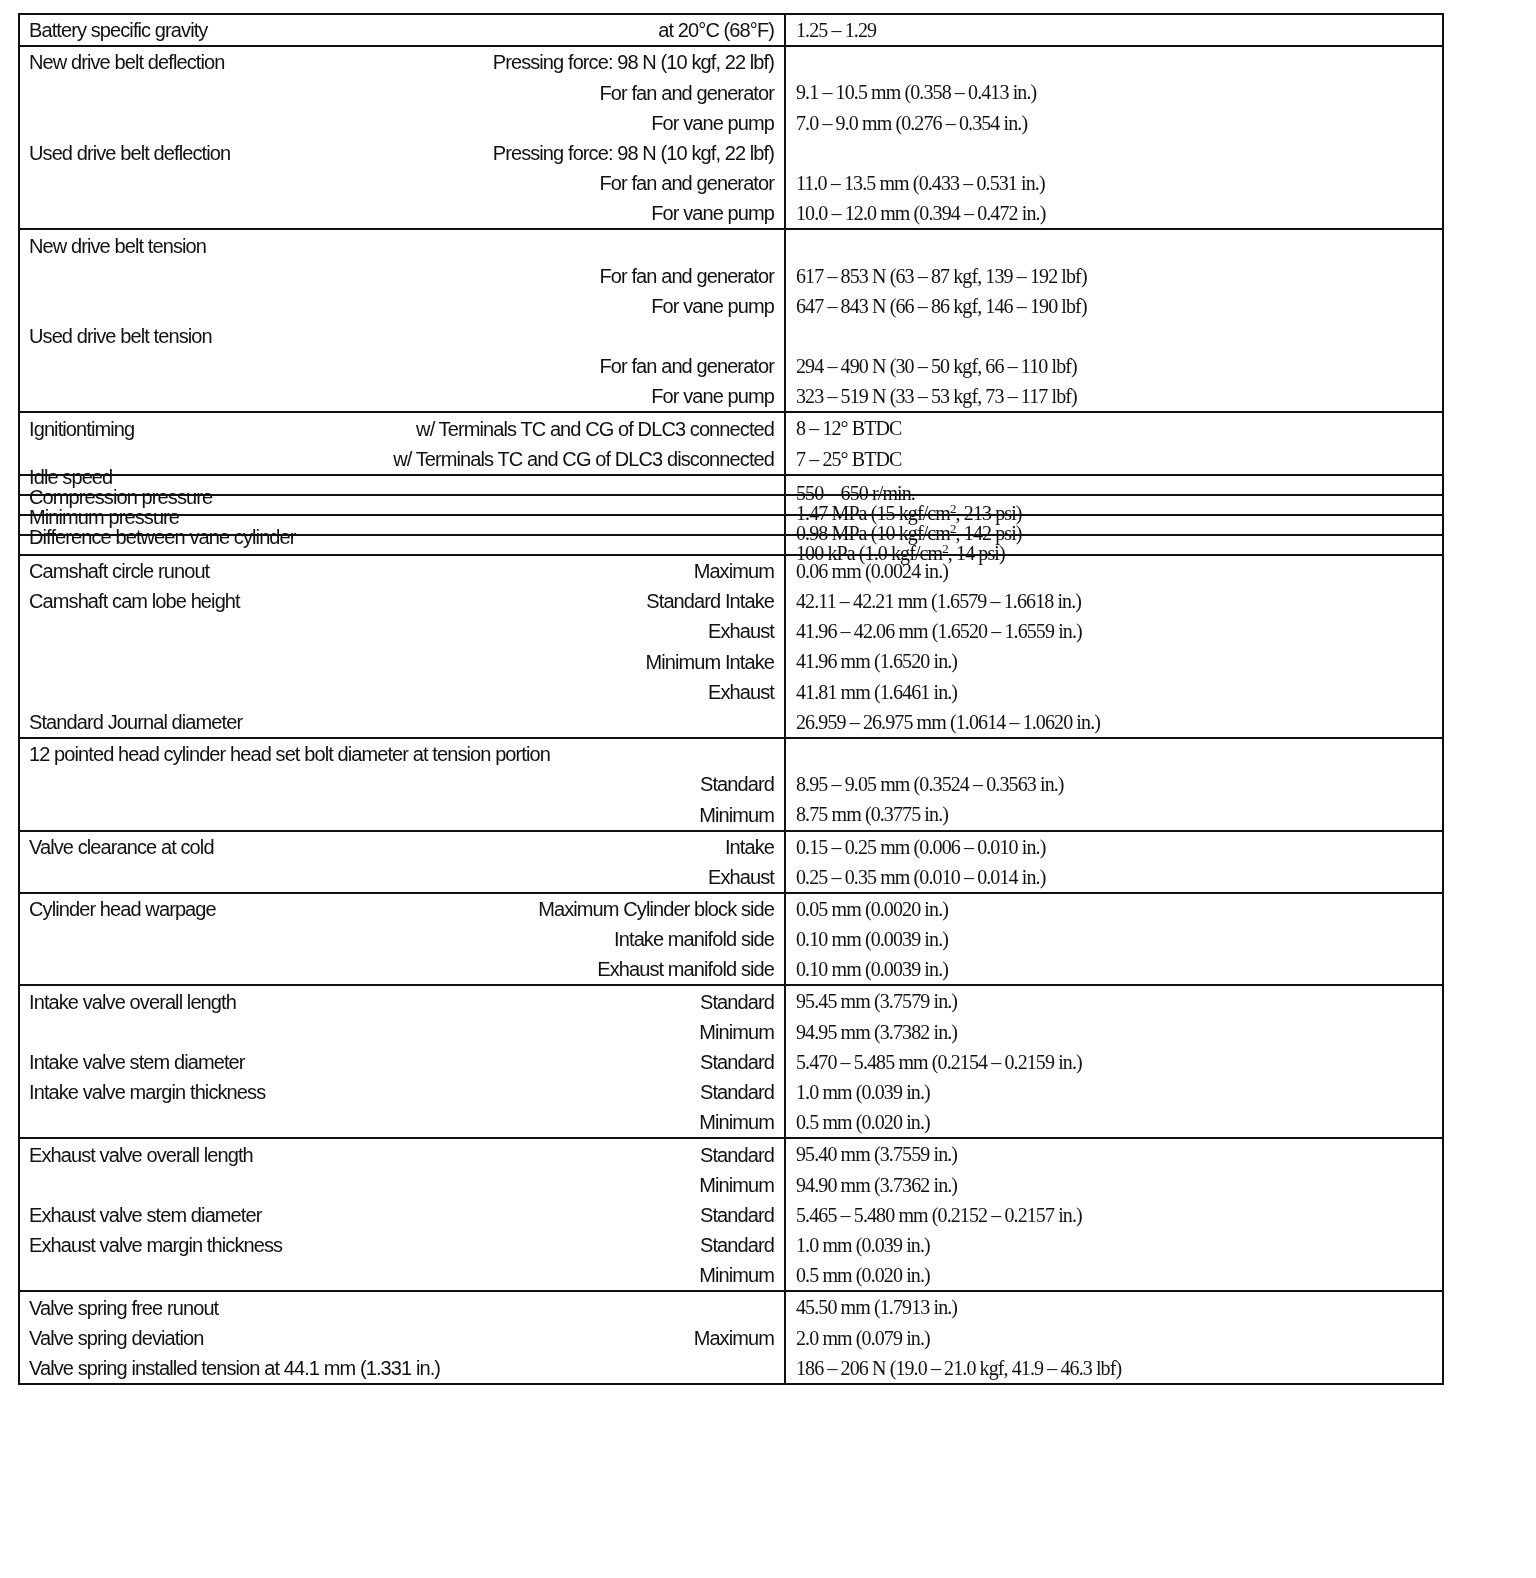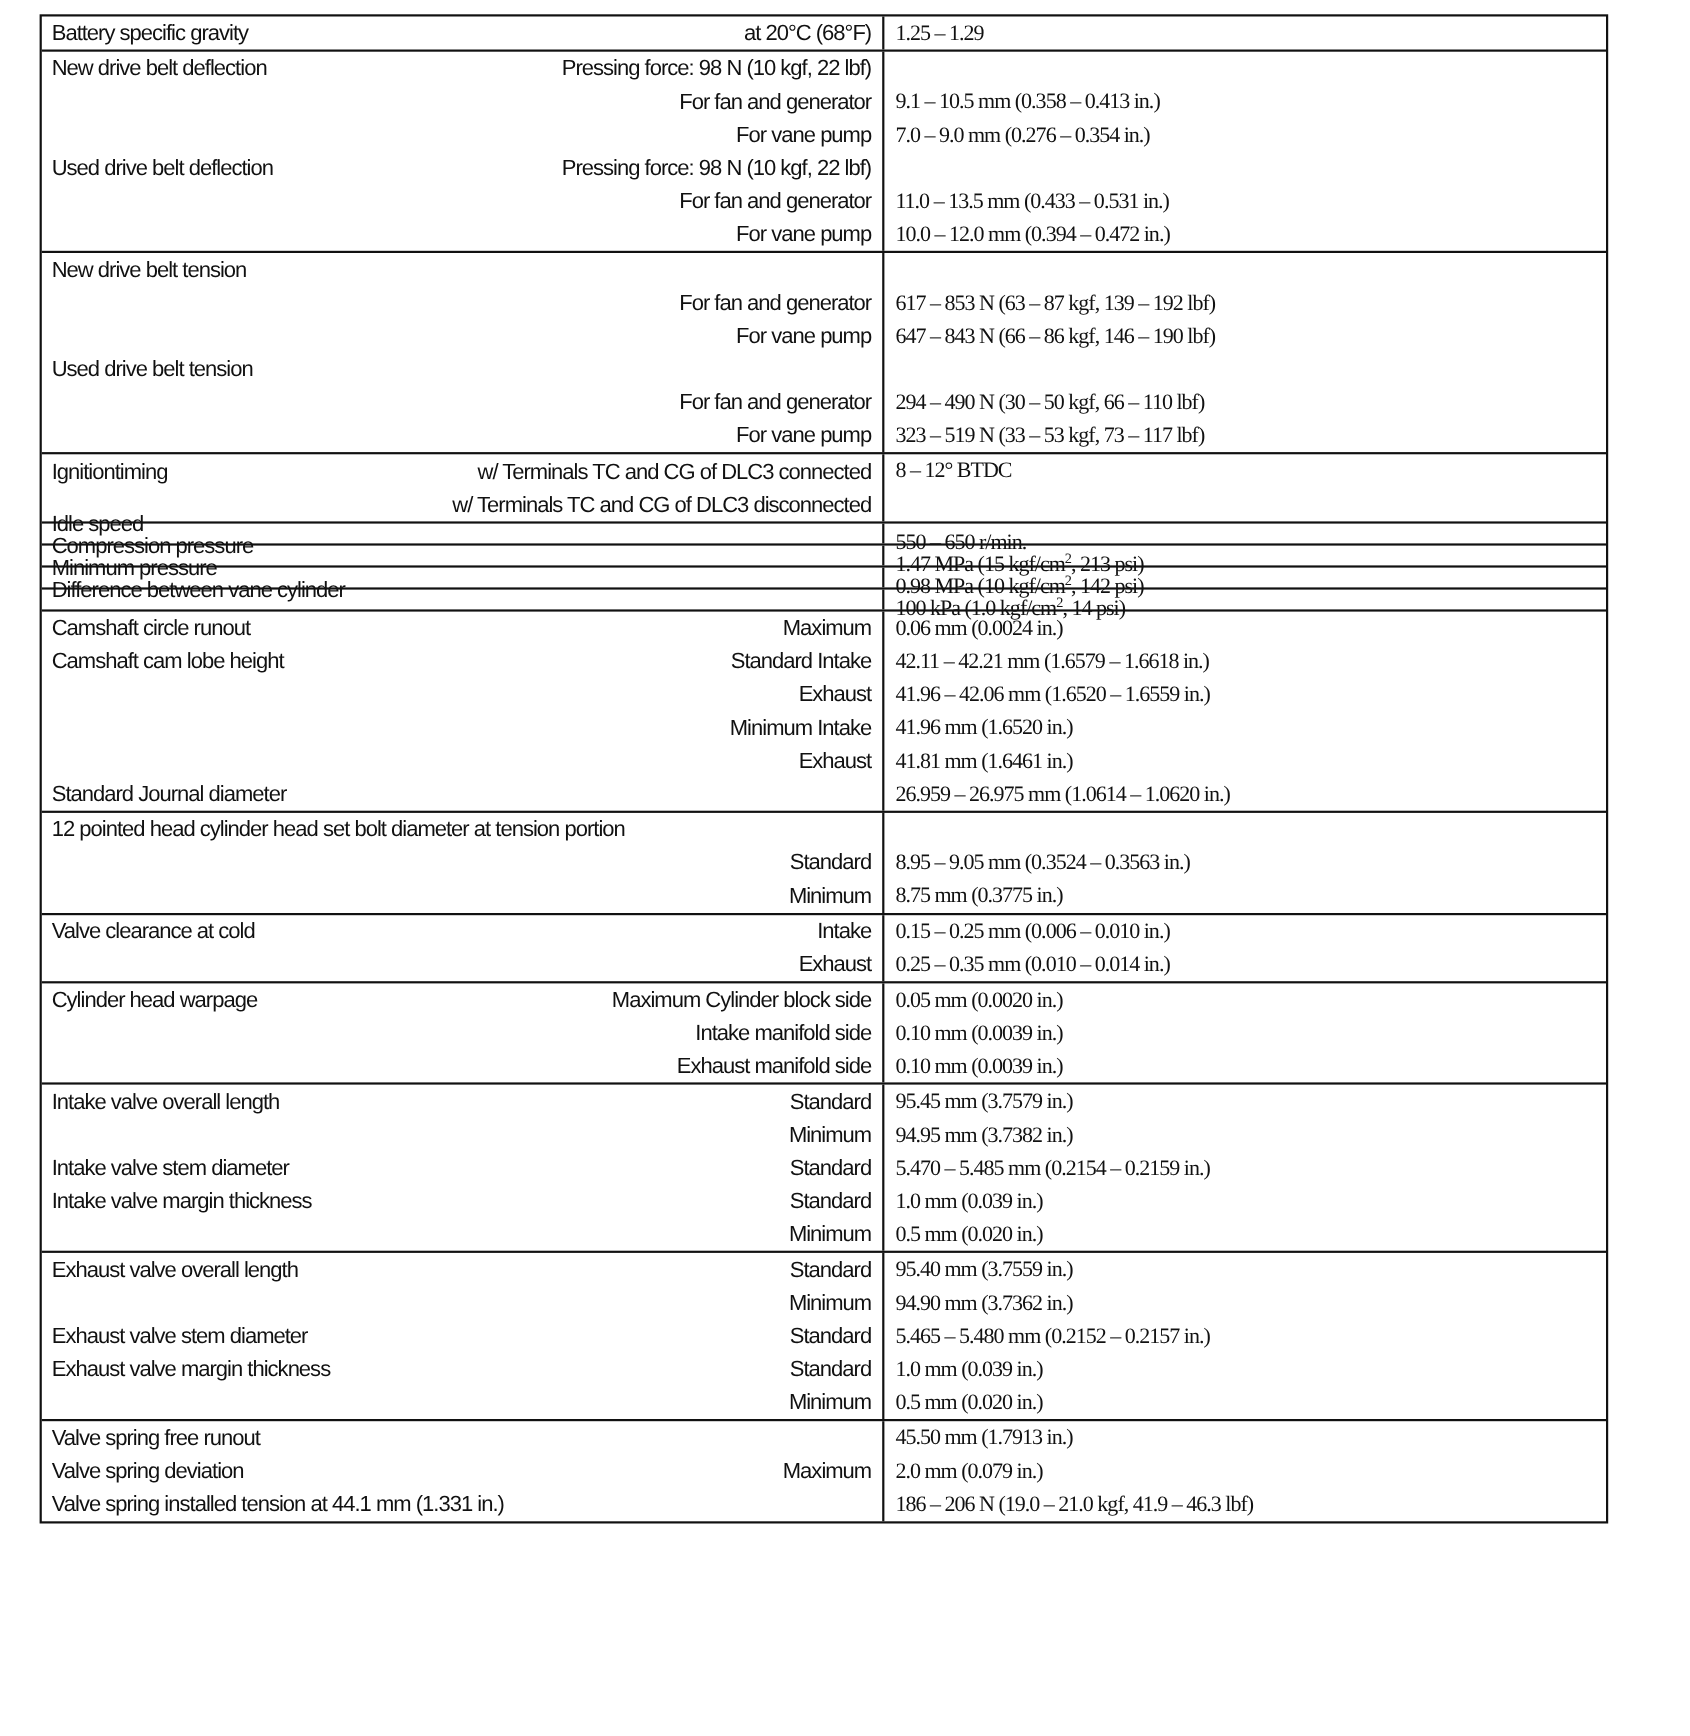--- a/index.html
+++ b/index.html
@@ -1,18 +1,18 @@
 <!DOCTYPE html>
 <html><head>
   <meta charset="utf-8">
   <style>
     html, body { margin: 0; padding: 0; background: #ffffff; }
     body { width: 1536px; height: 1578px; position: relative; overflow: hidden;
            font-family: "Liberation Sans", "DejaVu Sans", sans-serif; color: #111; }
-    .spec-table { position: absolute; left: 36px; top: 13px; width: 1426px;
+    .spec-table { position: absolute; left: 18px; top: 13px; width: 1426px;
                   border: 2.5px solid #111; box-sizing: border-box; }
     .group { display: flex; border-top: 2.5px solid #111; }
     .group:first-child { border-top: none; }
     .left { width: 766px; border-right: 2.5px solid #111; box-sizing: border-box; padding: 0 10px 0 9px; }
     .right { flex: 1; padding: 0 10px 0 10px; }
     .line { display: flex; justify-content: space-between; align-items: flex-end;
             height: 30.2px; font-size: 20px; letter-spacing: -0.9px; white-space: nowrap; line-height: 30px; }
     .line .label { text-align: left; }
     .line .cond { text-align: right; margin-left: auto; margin-top: 42px; }
     .val { height: 30.2px; font-size: 20px; letter-spacing: -0.9px; white-space: nowrap; line-height: 30px; font-family: Liberation Serif, serif; }
@@ -112,20 +112,21 @@
           <span class="label">Ignitiontiming</span>
           <span class="cond">w/ Terminals TC and CG of DLC3 connected</span>
         </div>
         <div class="line">
           <span class="label"></span>
           <span class="cond">w/ Terminals TC and CG of DLC3 disconnected</span>
         </div>
       </div>
       <div class="right">
         <div class="val">8 – 12° BTDC</div>
+        <div class="val">7 – 25° BTDC</div>
       </div>
     </div>
     <div class="group single">
       <div class="left">
         <div class="line">
           <span class="label">Idle speed</span>
           <span class="cond"></span>
         </div>
       </div>
       <div class="right">

